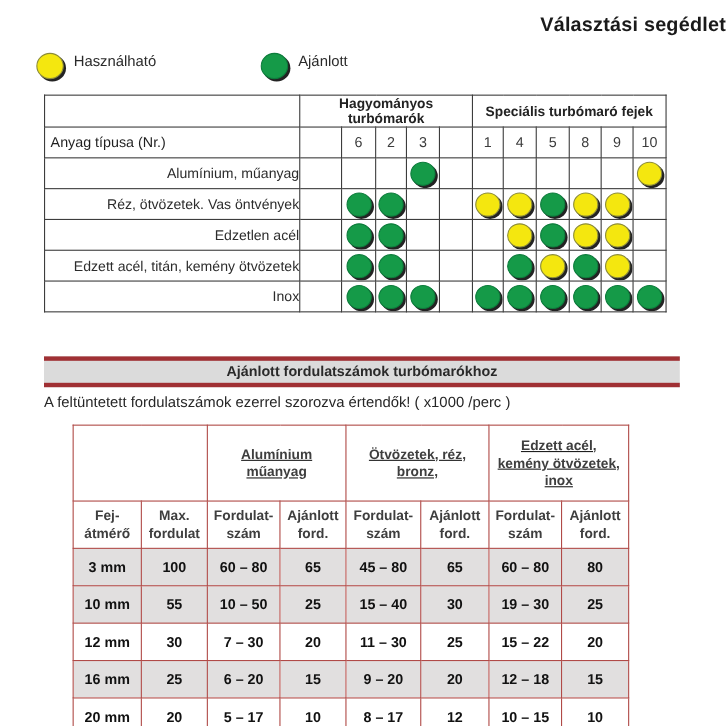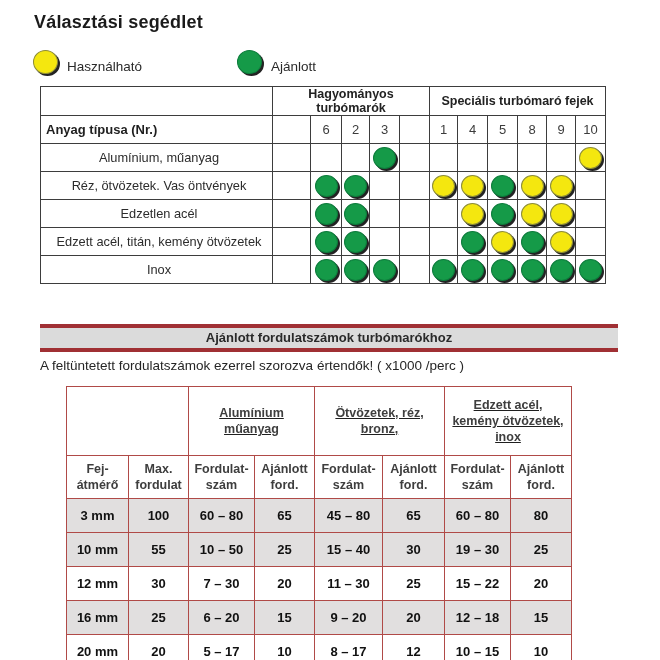--- a/index.html
+++ b/index.html
@@ -3,24 +3,24 @@
 <meta charset="utf-8">
 <style>
   html,body{margin:0;padding:0;}
   body{
     width:660px;height:660px;background:#ffffff;
     font-family:"Liberation Sans","DejaVu Sans",sans-serif;
     color:#1f1f1f;overflow:hidden;
   }
   .page-title{
     font-size:18px;font-weight:bold;color:#1a1a1a;
-    margin:12px 0 0 34px;letter-spacing:.2px;
+    margin:12px 0 0 34px;letter-spacing:.2px;text-align:right;
   }
   
-  .legend{display:flex;align-items:flex-end;margin:15px 0 0 33px;height:26px;}
+  .legend{display:flex;align-items:flex-start;margin:15px 0 0 33px;height:26px;}
   .legend .lbl{font-size:13.5px;color:#2a2a2a;margin-left:9px;}
   .legend .dot{width:25px;height:24px;}
   .legend .sep{width:95px;}
   .dot{
     display:inline-block;width:23px;height:22px;border-radius:50%;
     box-sizing:border-box;vertical-align:middle;
     box-shadow:2px 2px 0 0 #232323;
   }
   .dot.green{background:#159a48;border:1px solid #0d7c3c;}
   .dot.yellow{background:#f4e70f;border:1px solid #8c8c3a;}
@@ -31,25 +31,25 @@
   .matrix th,.matrix td{
     border:1px solid #3d3d3d;padding:0;overflow:hidden;
     text-align:center;vertical-align:middle;
   }
   .matrix thead tr.groups{height:27px;}
   .matrix thead tr.nums{height:28px;}
   .matrix tbody tr{height:28px;}
   .matrix .grp{font-size:12.5px;font-weight:bold;color:#222;}
   .matrix .num{font-size:13px;font-weight:normal;color:#3c3c3c;}
   .matrix .rowhead{
-    text-align:left;font-size:13px;font-weight:bold;color:#1f1f1f;
+    text-align:left;font-size:13px;font-weight:normal;color:#1f1f1f;
     padding-left:5px;
   }
   .matrix td.rowlabel{
-    text-align:center;font-size:12.8px;color:#2c2c2c;padding-left:5px;
+    text-align:right;font-size:12.8px;color:#2c2c2c;padding-left:5px;
     white-space:nowrap;
   }
   .matrix td .dot{display:block;margin:0 auto;}
 
   
   .banner{
     margin:40px 0 0 40px;width:578px;box-sizing:border-box;
     background:#dbdbdb;border-top:4px solid #a03034;border-bottom:4px solid #a03034;
     text-align:center;font-size:13px;font-weight:bold;color:#2a2a2a;
     padding:2px 0 3px 0;

